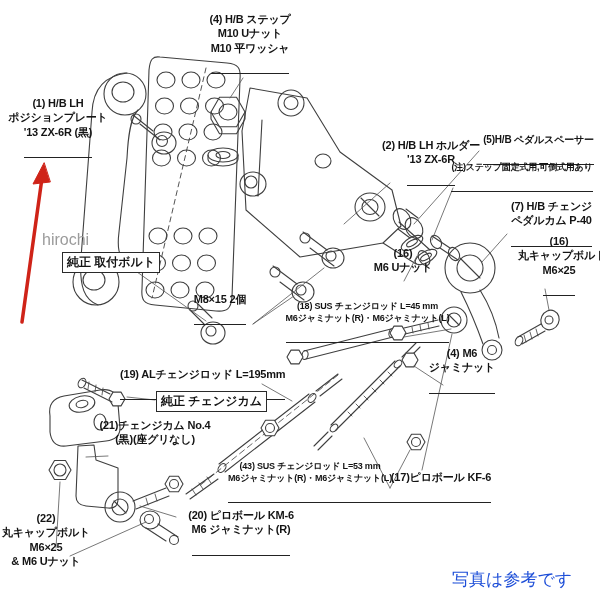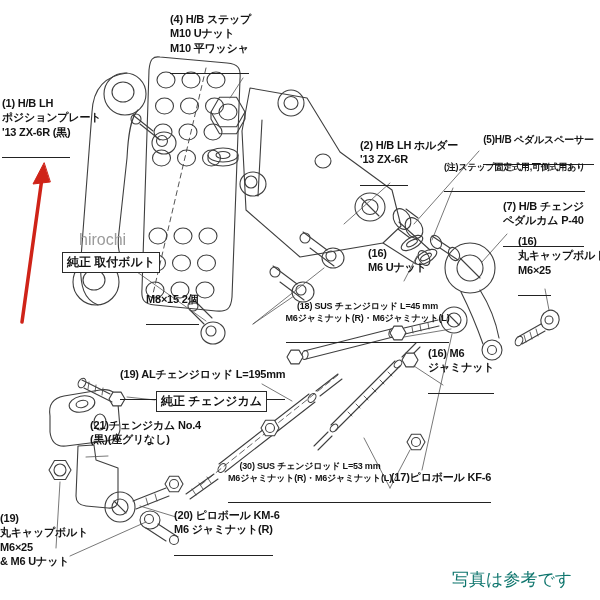--- a/index.html
+++ b/index.html
@@ -4,34 +4,34 @@
 <style>
   html,body{margin:0;padding:0;}
   body{
     width:600px;height:600px;position:relative;background:#ffffff;
     font-family:"Liberation Sans","DejaVu Sans",sans-serif;
     overflow:hidden;color:#111;
   }
   svg.diagram{position:absolute;left:0;top:0;}
   .callout{
     position:absolute;font-size:11px;font-weight:700;line-height:1.3;
-    white-space:nowrap;color:#141414;letter-spacing:-0.2px;
+    text-align:center;white-space:nowrap;color:#141414;letter-spacing:-0.2px;
   }
   .callout.left{text-align:center;}
   .callout.small{font-size:9px;line-height:1.35;}
   .u{border-bottom:1.3px solid #222;padding-bottom:18px;display:inline-block;}
   .boxed{
     position:absolute;font-size:12px;font-weight:700;white-space:nowrap;
     border:1.2px solid #2a2a2a;padding:1px 4px;background:#fff;color:#141414;
   }
   .note{
-    position:absolute;font-size:17px;font-weight:400;color:#0f766e;white-space:nowrap;
+    position:absolute;font-size:17px;font-weight:400;color:#1d4ed8;white-space:nowrap;
   }
   .watermark{
-    position:absolute;font-size:16px;font-weight:400;color:#9b9b9b;white-space:nowrap;margin-left:37px;
+    position:absolute;font-size:16px;font-weight:400;color:#9b9b9b;white-space:nowrap;
   }
 </style>
 </head>
 <body>
 
 <svg class="diagram" width="600" height="600" viewBox="0 0 600 600" stroke="#3f3f3f" stroke-width="1.1" fill="none" stroke-linecap="round" stroke-linejoin="round">
 
   <g>
     <path d="M160,57 L227,63 C238,64 241,68 240,79 L232,297 C231,309 227,312 216,311 L155,305 C144,304 141,300 142,289 L149,70 C150,59 153,56 160,57 Z"></path>
     <path d="M127,73 C102,76 93,92 92,112 L81,258 C79,288 85,300 98,305"></path>
@@ -282,51 +282,51 @@
   <div>(16)</div>
   <div>M6 Uナット</div>
 </div>
 
 <div class="callout small left" style="left:280px;top:300px;width:175px">
   <div>(18) SUS チェンジロッド L=45 mm</div>
   <div><span class="u">M6ジャミナット(R)・M6ジャミナット(L)</span></div>
 </div>
 
 <div class="callout" style="left:428px;top:346px;width:68px">
-  <div>(16) M6</div>
+  <div>(4) M6</div>
   <div><span class="u">ジャミナット</span></div>
 </div>
 
 <div class="callout left" style="left:120px;top:367px;width:152px">
   <div><span class="u">(19) ALチェンジロッド L=195mm</span></div>
 </div>
 
 <div class="boxed" style="left:156px;top:391px">純正 チェンジカム</div>
 
 <div class="callout" style="left:90px;top:418px;width:130px">
   <div>(21)チェンジカム No.4</div>
   <div>(黒)(座グリなし)</div>
 </div>
 
 <div class="callout small left" style="left:226px;top:460px;width:168px">
-  <div>(30) SUS チェンジロッド L=53 mm</div>
+  <div>(43) SUS チェンジロッド L=53 mm</div>
   <div><span class="u">M6ジャミナット(R)・M6ジャミナット(L)</span></div>
 </div>
 
 <div class="callout left" style="left:386px;top:470px;width:110px">
   <div><span class="u">(17)ピロボール KF-6</span></div>
 </div>
 
 <div class="callout" style="left:174px;top:508px;width:134px">
   <div>(20) ピロボール KM-6</div>
   <div><span class="u">M6 ジャミナット(R)</span></div>
 </div>
 
 <div class="callout" style="left:0px;top:511px;width:92px">
-  <div>(19)</div>
+  <div>(22)</div>
   <div>丸キャップボルト</div>
   <div>M6×25</div>
   <div>&amp; M6 Uナット</div>
 </div>
 
 <div class="watermark" style="left:42px;top:231px">hirochi</div>
 
 <div class="note" style="left:452px;top:568px">写真は参考です</div>
 
 </body></html>

